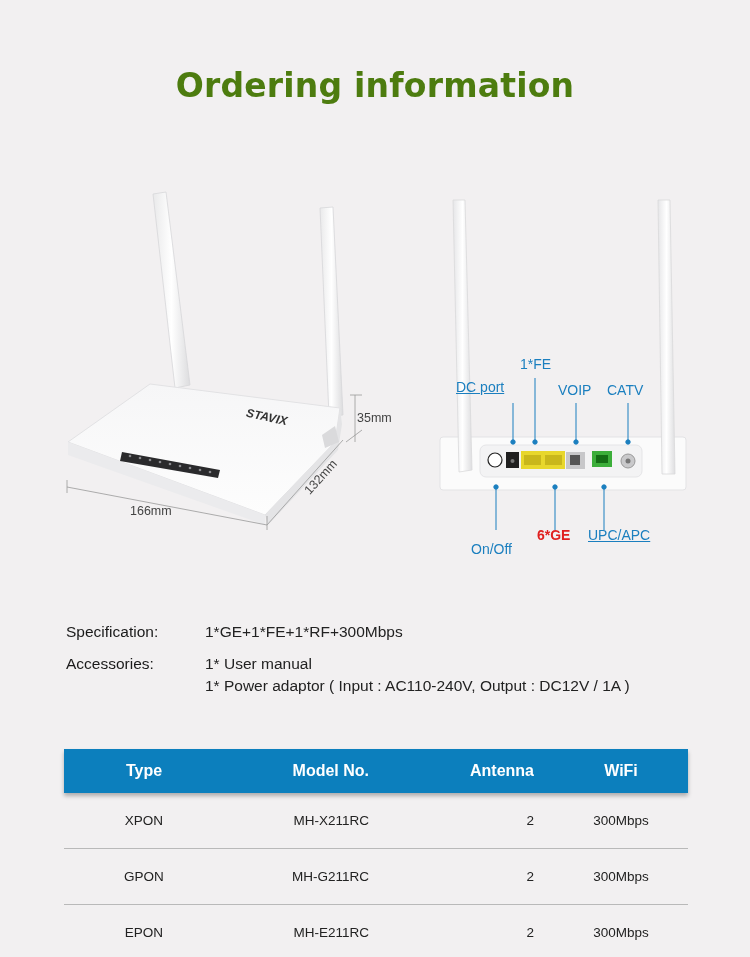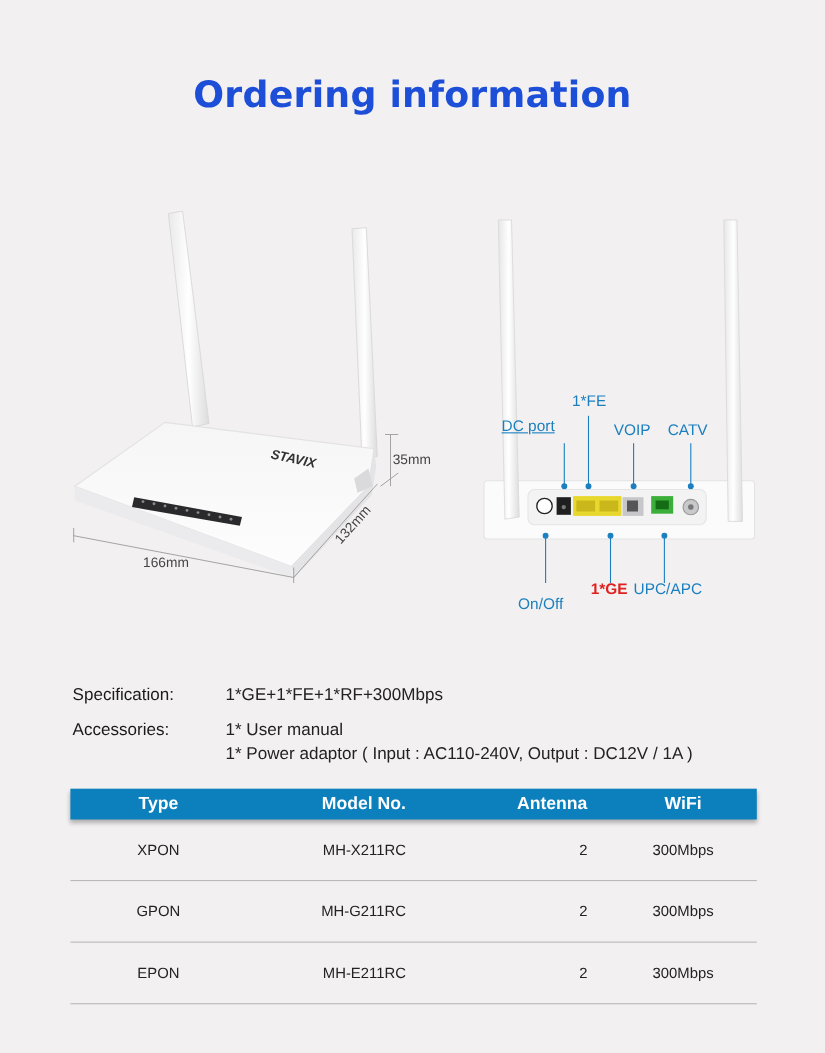--- a/index.html
+++ b/index.html
@@ -12,21 +12,21 @@
     overflow: hidden;
   }
   .title {
     position: absolute;
     top: 66px; left: 0; width: 750px;
     text-align: center;
     font-family: "DejaVu Sans", sans-serif;
     font-weight: bold;
     font-size: 33px;
     letter-spacing: 0.2px;
-    color: #1d4ed8;
+    color: #4d7c0f;
   }
   .figure { position: absolute; }
   .fig-left { left: 50px; top: 180px; width: 360px; height: 360px; }
   .fig-right { left: 420px; top: 190px; width: 300px; height: 370px; }
   .dim-label {
     position: absolute;
     font-size: 12.5px;
     color: #444;
     white-space: nowrap;
   }
@@ -51,28 +51,29 @@
   .spec .v {
     position: absolute; left: 139px; top: 0;
     white-space: nowrap;
     color: #222;
   }
   .table {
     position: absolute;
     left: 64px; top: 717px; width: 624px;
   }
   .thead {
-    height: 28px;
+    height: 44px;
     background: #0c7fbd;
     box-shadow: 0 3px 4px rgba(0,0,0,0.28);
     display: flex;
     align-items: center;
     color: #fff;
     font-weight: bold;
     font-size: 16px;
+    margin-top: 32px;
   }
   .row {
     height: 56px;
     display: flex;
     align-items: center;
     border-bottom: 1.5px solid #b9b9b9;
     font-size: 13.5px;
     color: #222;
   }
   .c1 { width: 160px; text-align: center; }
@@ -189,22 +190,22 @@
         <circle cx="135" cy="297" r="2.2"></circle>
       <line x1="184" y1="297" x2="184" y2="340"></line>
         <circle cx="184" cy="297" r="2.2"></circle>
     </g>
   </svg>
   <span class="port-label" style="left:100px; top:166px;">1*FE</span>
   <span class="port-label" style="left:36px; top:189px;text-decoration:underline;">DC port</span>
   <span class="port-label" style="left:138px; top:192px;">VOIP</span>
   <span class="port-label" style="left:187px; top:192px;">CATV</span>
   <span class="port-label" style="left:51px; top:351px;">On/Off</span>
-  <span class="port-label red" style="left:117px; top:337px;">1*GE</span>
-  <span class="port-label" style="left:156px; top:337px;">UPC/APC</span>
+  <span class="port-label red" style="left:117px; top:337px;">6*GE</span>
+  <span class="port-label" style="left:168px; top:337px;text-decoration:underline;">UPC/APC</span>
 </div>
 
 <div class="spec" style="top:623px;">
   <span class="k">Specification:</span>
   <span class="v">1*GE+1*FE+1*RF+300Mbps</span>
 </div>
 <div class="spec" style="top:655px;">
   <span class="k">Accessories:</span>
   <span class="v">1* User manual</span>
 </div>

